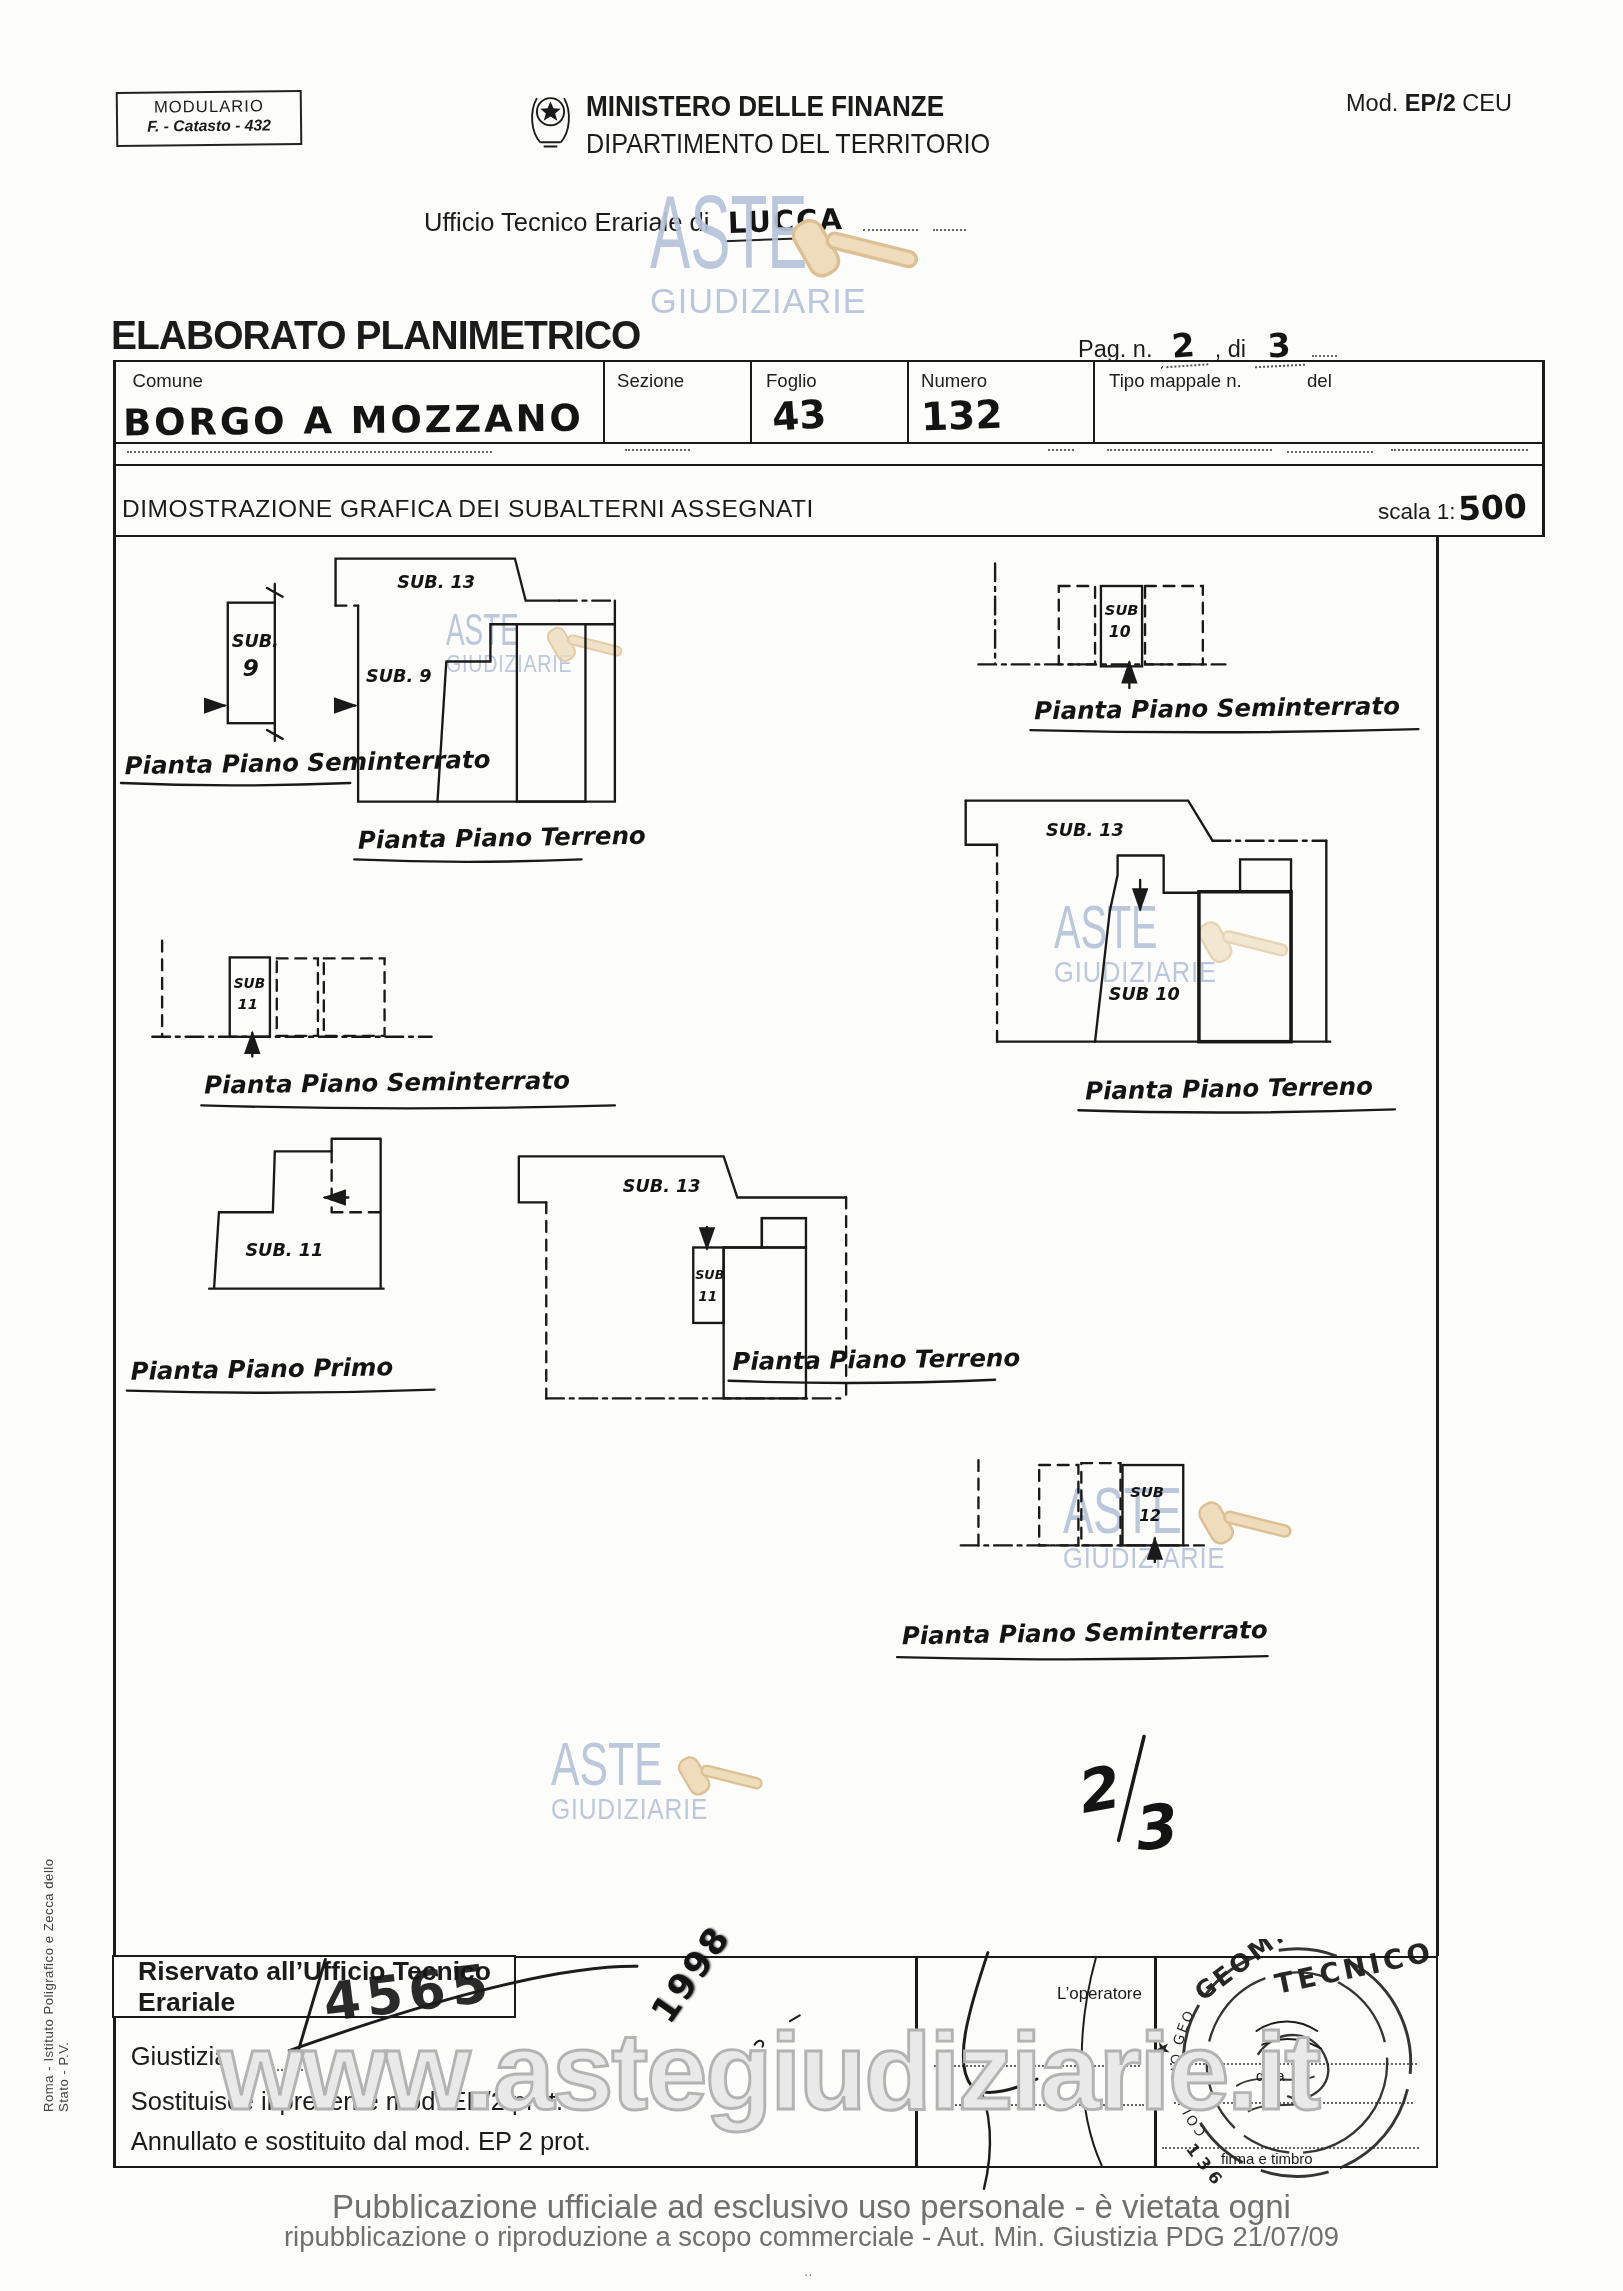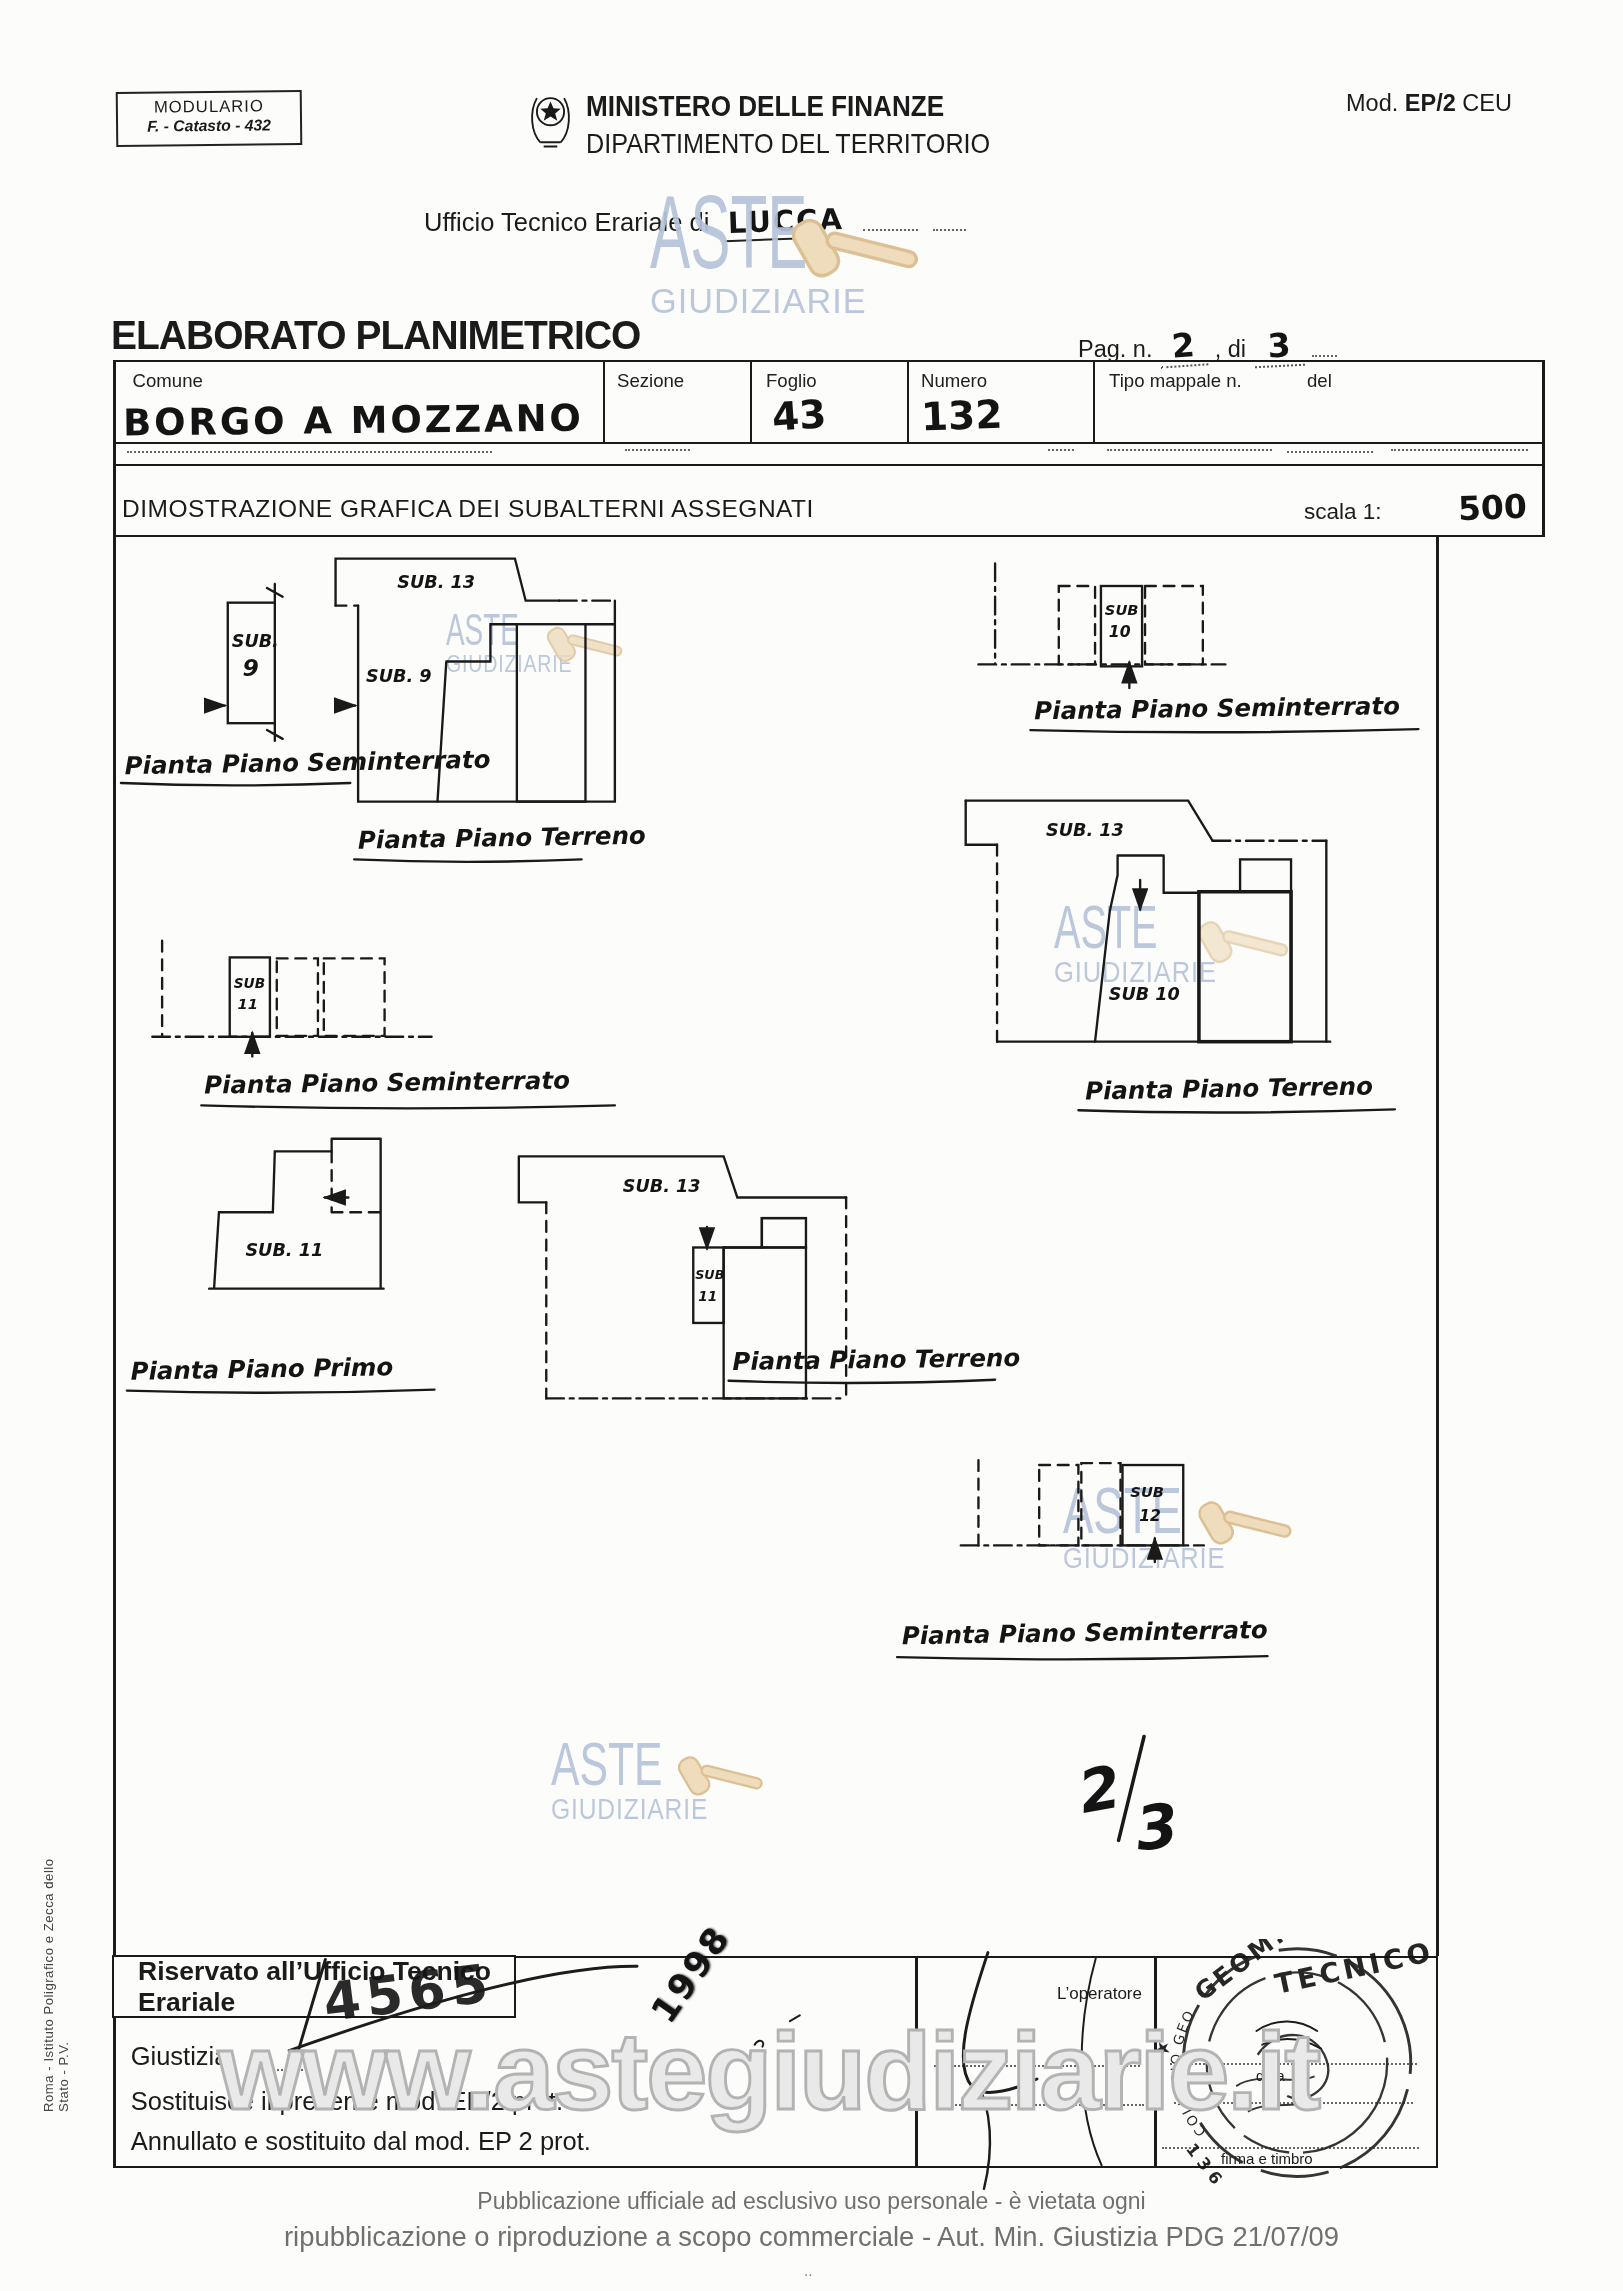--- a/index.html
+++ b/index.html
@@ -106,21 +106,21 @@
     <div class="abs hand" style="left:657px;top:31px;font-size:39px;transform:rotate(-4deg);">43</div>
     <div class="abs hand" style="left:806px;top:31px;font-size:39px;transform:rotate(-2deg);">132</div>
     <div class="abs dotted" style="left:933px;top:86px;width:25.5px;"></div>
     <div class="abs dotted" style="left:992px;top:86px;width:165px;"></div>
     <div class="abs dotted" style="left:1172px;top:88px;width:86px;"></div>
     <div class="abs dotted" style="left:1276px;top:86px;width:137px;"></div>
   </div>
   <div class="abs brd" style="left:113px;top:464px;width:1431px;height:2px;"></div>
 
   <div class="abs" style="left:122px;top:495px;font-size:24.5px;letter-spacing:0.5px;">DIMOSTRAZIONE GRAFICA DEI SUBALTERNI ASSEGNATI</div>
-  <div class="abs" style="left:1304px;top:499px;font-size:22.5px;">scala 1:</div>
+  <div class="abs" style="left:1378px;top:499px;font-size:22.5px;">scala 1:</div>
   <div class="abs hand" style="left:1458px;top:488px;font-size:33px;transform:rotate(-2deg);">500</div>
   <div class="abs brd" style="left:113px;top:535px;width:1431px;height:2px;"></div>
 
   <div class="abs brd" style="left:113px;top:360px;width:2.5px;height:1808px;"></div>
   <div class="abs brd" style="left:1542px;top:360px;width:2.5px;height:177px;"></div>
   <div class="abs brd" style="left:1436px;top:537px;width:2.5px;height:1419px;"></div>
 
   <div class="abs wm" style="left:446px;top:610px;z-index:1;">
     <span class="a" style="font-size:45px;transform:scaleX(.62);">ASTE</span>
     <span class="g" style="font-size:24.5px;margin-top:2.9px;transform:scaleX(.8);">GIUDIZIARIE</span>
@@ -326,18 +326,18 @@
       <path d="M1008 1992 C988 2052 972 2106 992 2129 C1004 2142 1040 2130 1058 2121" stroke-width="3"></path>
       <path d="M996 2122 C1012 2152 1014 2192 1004 2233" stroke-width="2.5"></path>
       <path d="M1118 1998 C1098 2070 1098 2152 1124 2209" stroke-width="2"></path>
       <path d="M770 2086 c4 -7 11 -4 8 2 M806 2062 l10 -6" stroke-width="2"></path>
       <path d="M1282 2072 C1302 2058 1326 2060 1344 2072 M1288 2086 C1310 2076 1330 2080 1348 2090" stroke-width="2"></path>
     </g>
   </svg>
 
   <div class="abs wm6" style="left:218px;top:2007px;z-index:4;">www.astegiudiziarie.it</div>
 
-  <div class="abs" style="left:0;top:2188px;width:1623px;text-align:center;font-size:23px;color:#707070;">Pubblicazione ufficiale ad esclusivo uso personale - è vietata ogni</div>
+  <div class="abs" style="left:0;top:2188px;width:1623px;text-align:center;font-size:33px;color:#707070;">Pubblicazione ufficiale ad esclusivo uso personale - è vietata ogni</div>
   <div class="abs" style="left:0;top:2221px;width:1623px;text-align:center;font-size:27.4px;color:#707070;">ripubblicazione o riproduzione a scopo commerciale - Aut. Min. Giustizia PDG 21/07/09</div>
   <div class="abs" style="left:804px;top:2262px;font-size:15.7px;color:#8a8a8a;">..</div>
 
 </div>
 
 
 </body></html>

